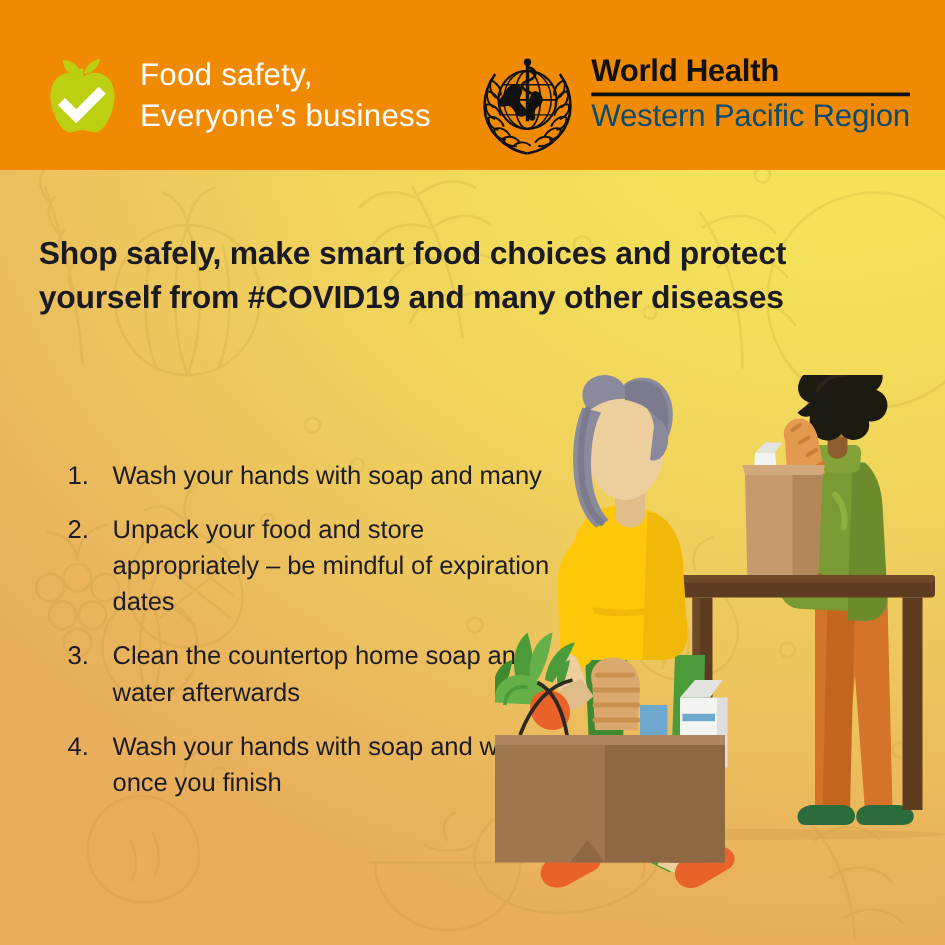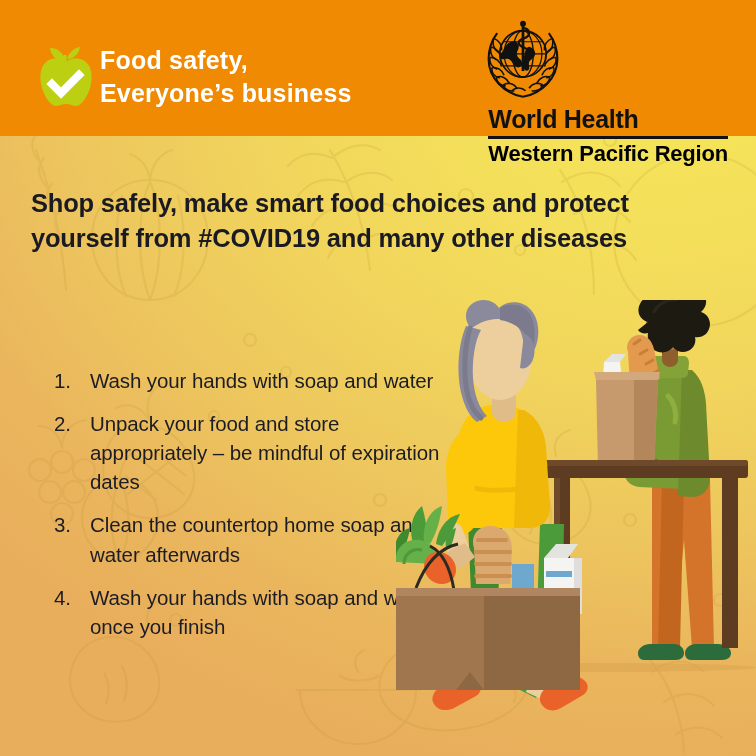--- a/index.html
+++ b/index.html
@@ -19,34 +19,34 @@
   }
 
   
   #header{
     position:absolute;left:0;top:0;width:756px;height:136px;
     background:#f08a03;
   }
   #brand-lockup{position:absolute;left:38px;top:44px;display:flex;align-items:center;}
   #apple-mark{width:56px;height:62px;flex:none;}
   #brand-text{
-    margin-left:6px;color:#ffffff;font-size:25px;line-height:1.33;
-    font-weight:700;letter-spacing:.2px;white-space:pre-line;
-  }
-
-  #who-logo{position:absolute;right:28px;top:14px;display:flex;align-items:flex-start;flex-direction:column;}
+    margin-left:18px;color:#ffffff;font-size:25px;line-height:1.33;
+    font-weight:400;letter-spacing:.2px;white-space:pre-line;
+  }
+
+  #who-logo{position:absolute;right:28px;top:40px;display:flex;align-items:flex-start;}
   #who-emblem{width:86px;height:86px;flex:none;margin-top:2px;}
   #who-wordmark{margin-left:8px;padding-top:4px;}
   #who-wordmark .wl{
     color:#111;font-weight:bold;font-size:25px;line-height:1.04;
     letter-spacing:-.3px;display:block;
   }
   #who-rule{height:3px;background:#111;margin:4px 0 3px 0;width:100%;}
   #who-region{
-    color:#000000;font-weight:bold;font-size:22px;line-height:1.05;
+    color:#0c4a6e;font-weight:normal;font-size:25px;line-height:1.05;
     letter-spacing:-.2px;display:block;
   }
 
   
   #headline{
     position:absolute;left:31px;top:186px;width:640px;
     color:#1a1a22;font-weight:bold;font-size:25.5px;line-height:1.38;
     letter-spacing:-.2px;white-space:pre-line;
   }
   #subhead{
@@ -191,21 +191,21 @@
       </div>
     </div>
   </div>
 
   <div id="headline">Shop safely, make smart food choices and protect
 yourself from #COVID19 and many other diseases</div>
 
   <ol id="steps">
     <li>
       <span class="num">1.</span>
-      <span>Wash your hands with soap and water</span>
+      <span>Wash your hands with soap and many</span>
     </li>
     <li>
       <span class="num">2.</span>
       <span>Unpack your food and store appropriately – be mindful of expiration dates</span>
     </li>
     <li>
       <span class="num">3.</span>
       <span>Clean the countertop home soap and water afterwards</span>
     </li>
     <li>

